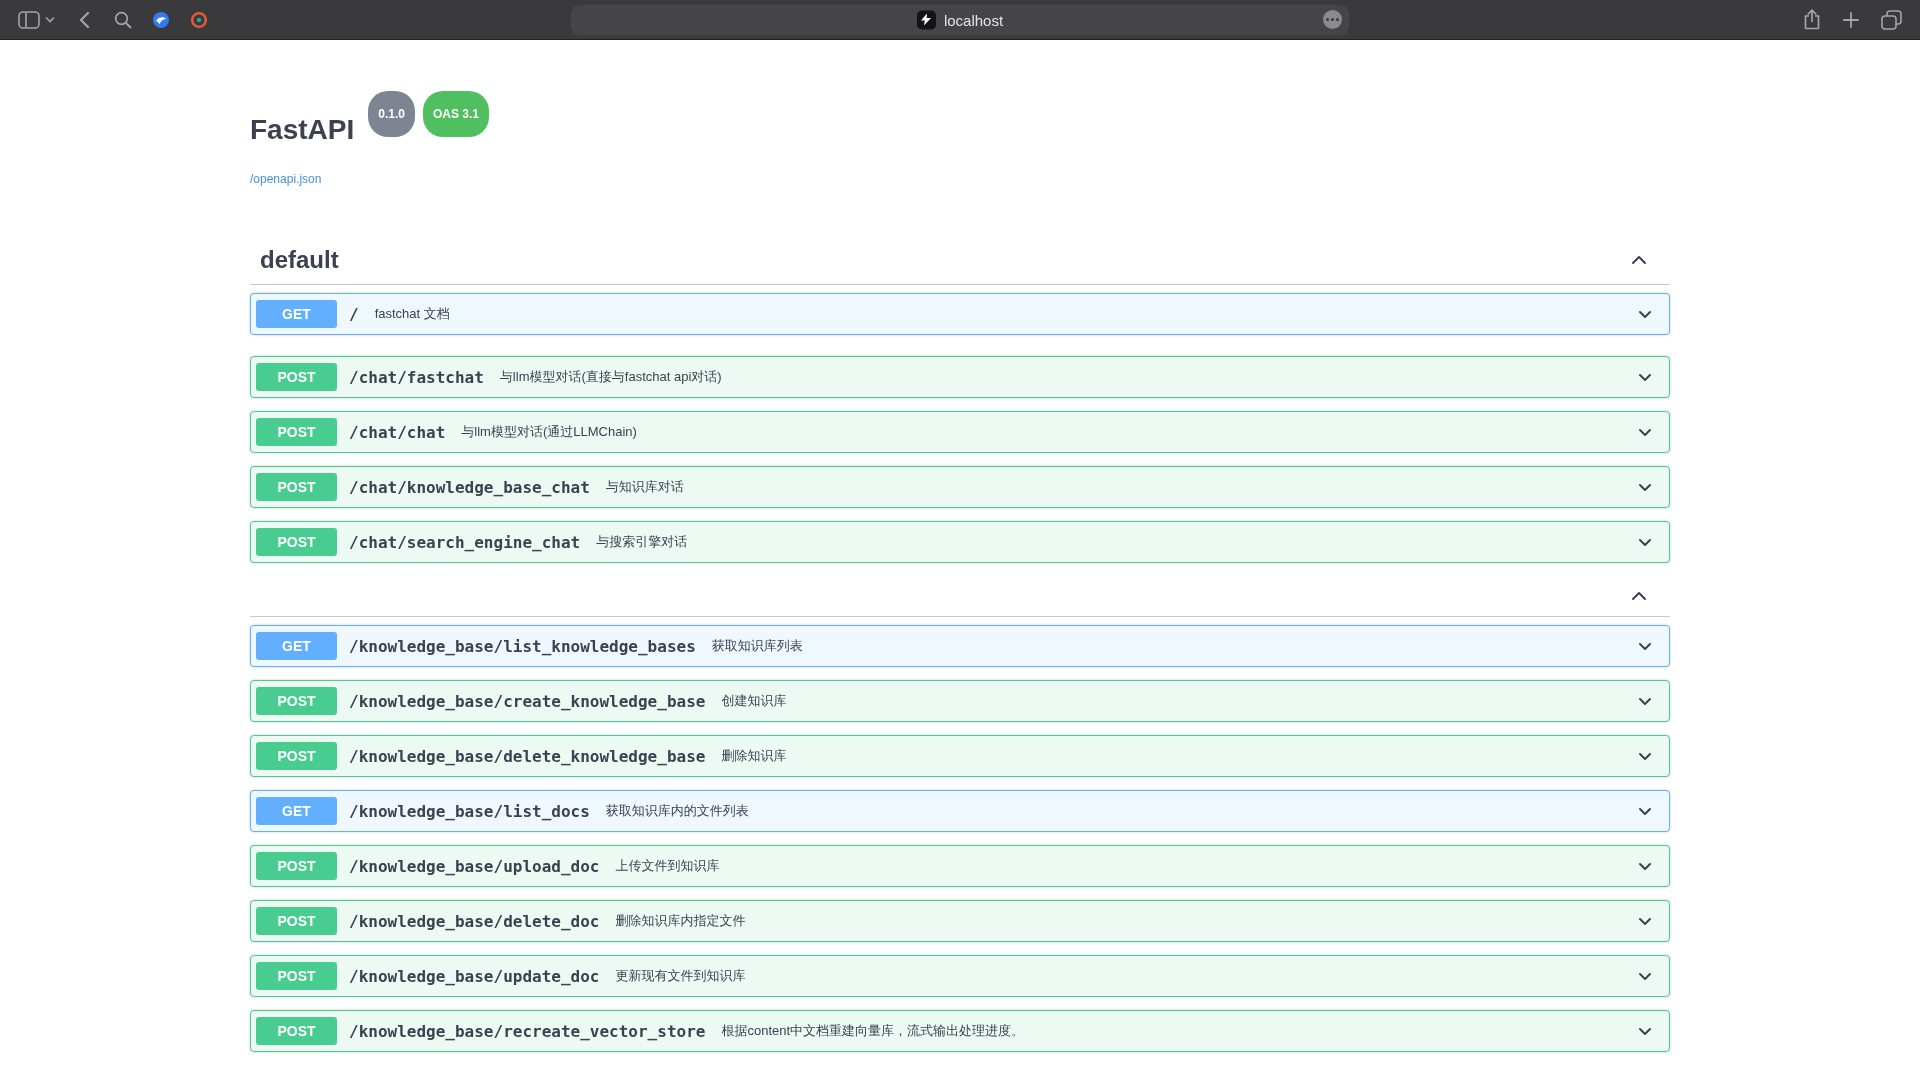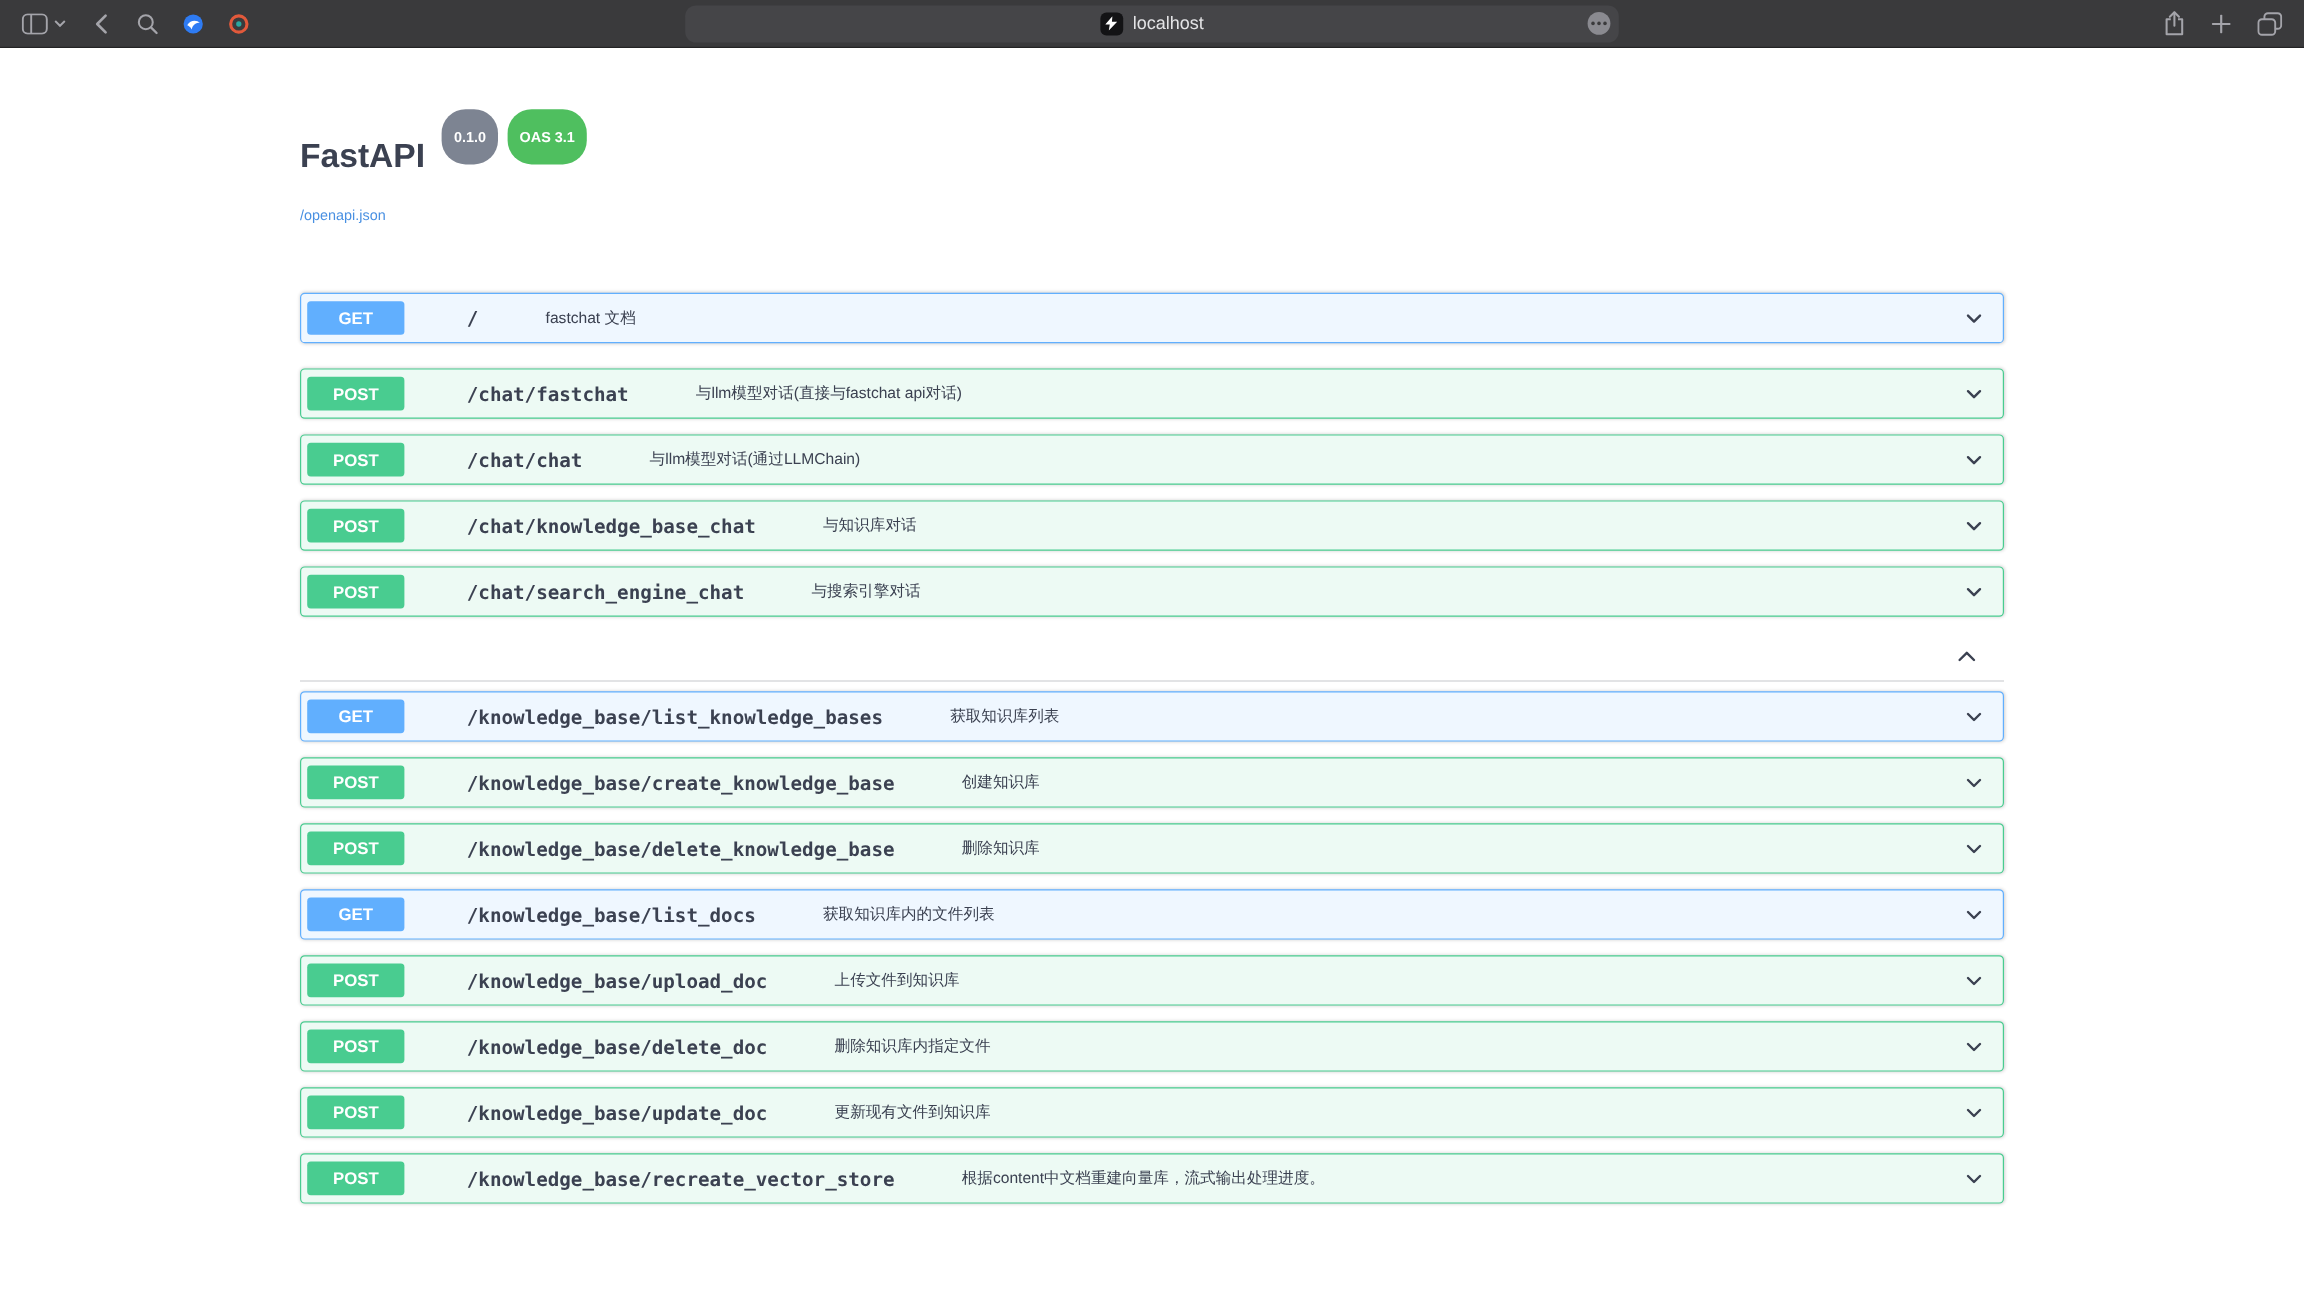--- a/index.html
+++ b/index.html
@@ -94,21 +94,20 @@
 
   .opblock {
     display: flex; align-items: center;
     height: 42px;
     margin-bottom: 13px;
     border-radius: 4px;
     border: 1px solid;
     box-shadow: 0 0 3px rgba(0,0,0,.19);
     padding: 0 14px 0 5px;
     cursor: pointer;
-    gap: 40px;
   }
   .opblock.get  { background: var(--get-bg, #eff7ff);  border-color: var(--get, #61affe); }
   .opblock.post { background: var(--post-bg, #edfaf4); border-color: var(--post, #49cc90); }
   .method {
     width: 81px; text-align: center;
     padding: 6px 0; border-radius: 3px;
     color: #fff; font-size: 14px; font-weight: bold;
   }
   .opblock.get  .method { background: var(--get, #61affe); }
   .opblock.post .method { background: var(--post, #49cc90); }
@@ -208,20 +207,28 @@
         <div class="badges">
           <span class="badge version">0.1.0</span>
           <span class="badge oas">OAS 3.1</span>
         </div>
       </div>
       <a class="spec-link">/openapi.json</a>
     </div>
 
     <div class="sections">
   <div class="section">
+    <div class="section-header">
+      <h3 class="section-title">default</h3>
+      <span class="chev">
+        <svg width="22" height="20" viewBox="0 0 22 20">
+          <polyline points="5,13 11,7 17,13" fill="none" stroke="currentColor" stroke-width="2" stroke-linecap="round" stroke-linejoin="round"></polyline>
+        </svg>
+      </span>
+    </div>
     <div class="section-body">
   <div class="opblock get">
     <span class="method">GET</span>
     <span class="path">/</span>
     <span class="summary">fastchat 文档</span>
     <span class="chev">
       <svg width="20" height="20" viewBox="0 0 20 20">
         <polyline points="5,8 10,13 15,8" fill="none" stroke="currentColor" stroke-width="2" stroke-linecap="round" stroke-linejoin="round"></polyline>
       </svg>
     </span>

